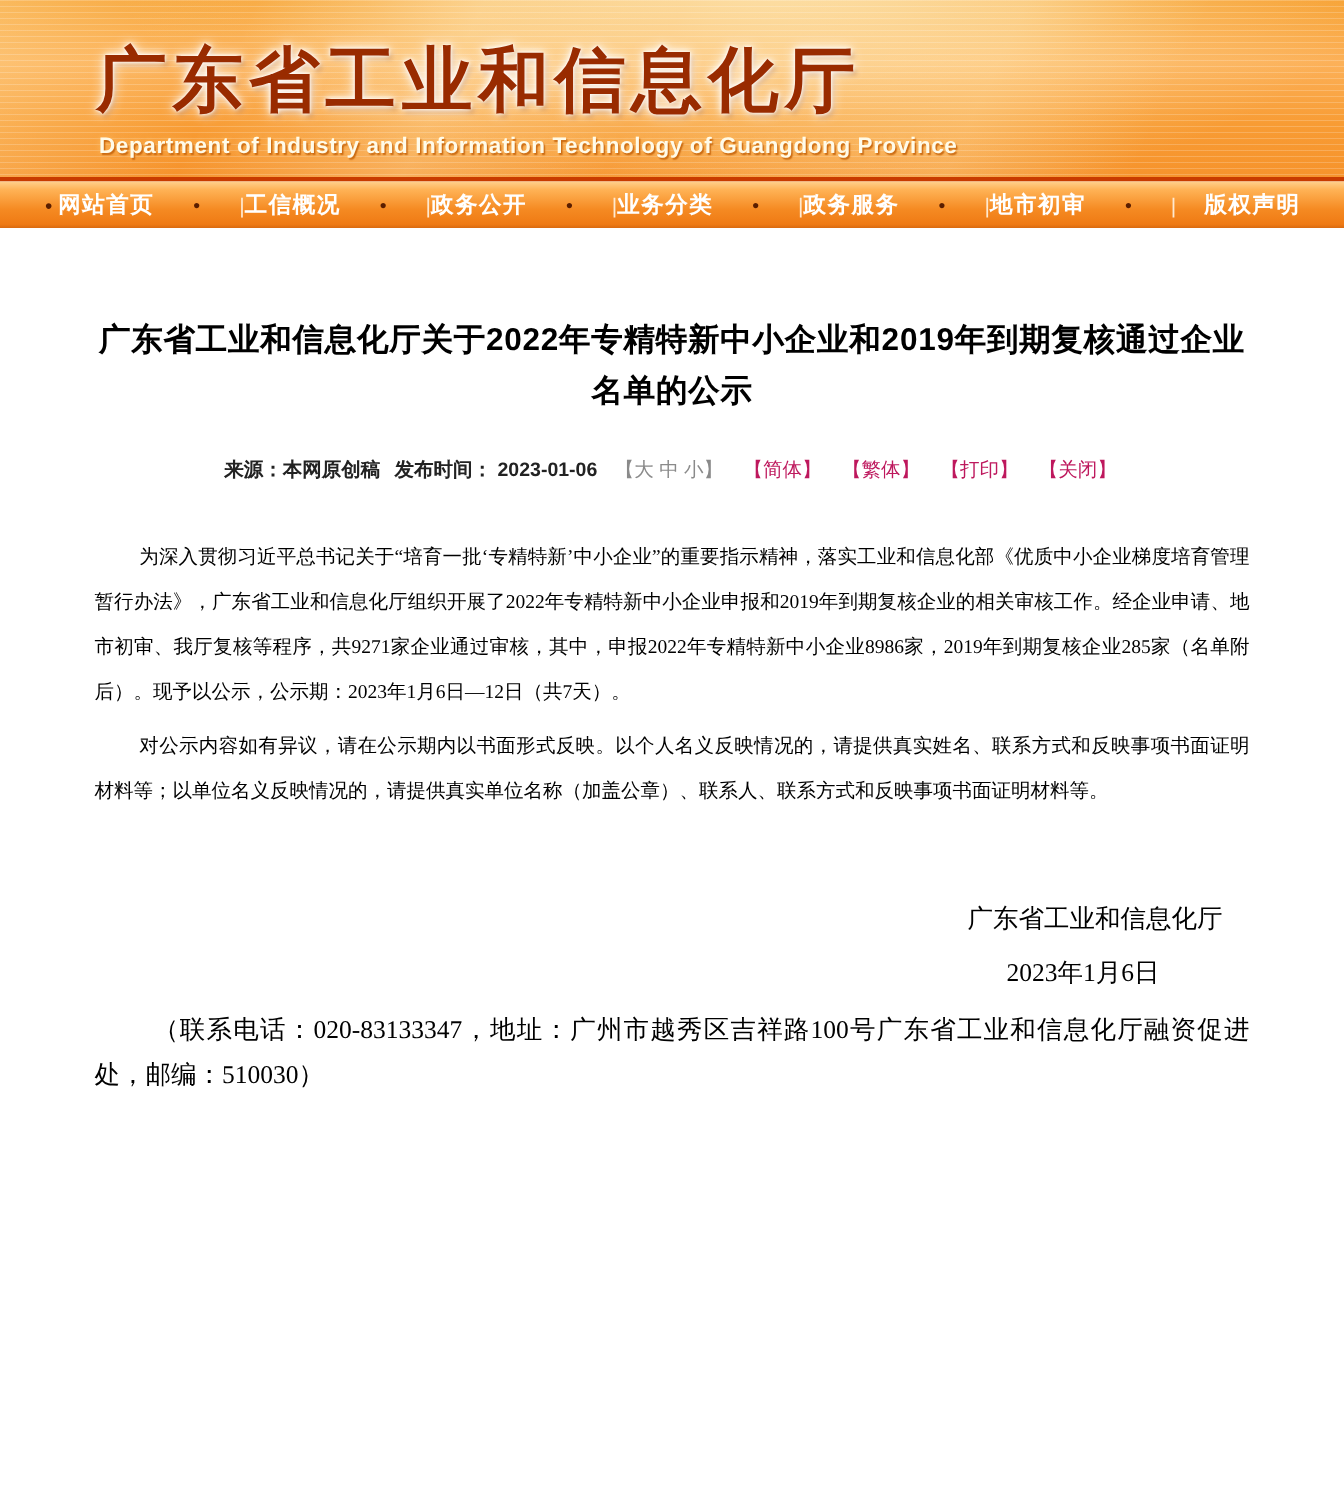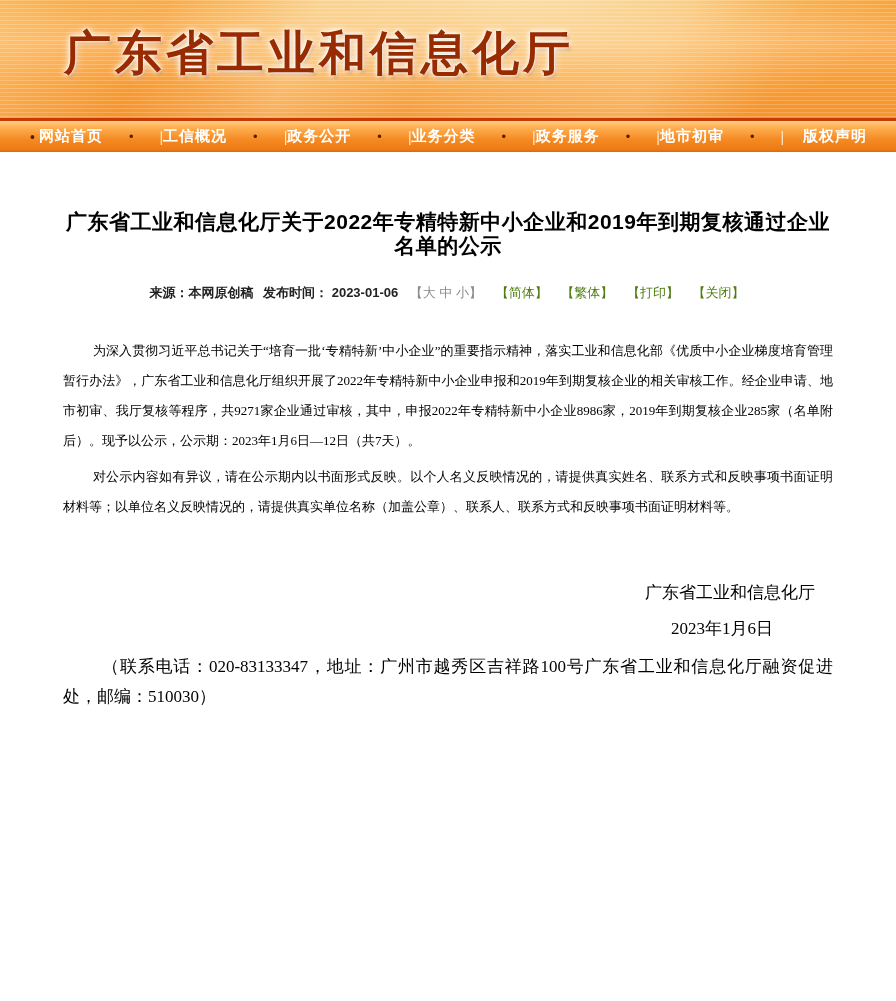--- a/index.html
+++ b/index.html
@@ -83,33 +83,33 @@
   
   .content {
     height: 792px;
     padding: 0 63px;
     overflow: hidden;
   }
   .article-title {
     margin-top: 58px;
     text-align: center;
     font-size: 21px;
-    line-height: 24px;
+    line-height: 34px;
     font-weight: bold;
     color: #000000;
     letter-spacing: .5px;
   }
   .article-meta {
     margin-top: 26px;
     text-align: center;
     font-size: 13px;
     color: #333;
   }
   .article-meta .m-dark { color: #222; font-weight: bold; margin: 0 3px; }
-  .article-meta .m-ctrl { color: #4d7c0f; margin: 0 5px; cursor: pointer; }
+  .article-meta .m-ctrl { color: #be185d; margin: 0 5px; cursor: pointer; }
   .article-meta .m-gray { color: #8a8a8a; margin: 0 5px; cursor: pointer; }
 
   .article-body {
     margin-top: 34px;
     font-family: "Liberation Serif", "DejaVu Serif", serif;
     font-size: 13px;
     line-height: 30px;
     color: #000;
     text-align: justify;
   }
@@ -160,20 +160,21 @@
     background: radial-gradient(ellipse 10px 8px at 50% 120%, #2b3f8c 0%, #445094 40%, #c8881f 70%, #e8b45a 100%);
   }
 </style>
 </head>
 <body>
 
 <div class="page">
 
   <header class="site-header">
     <div class="site-title">广东省工业和信息化厅</div>
+    <div class="site-subtitle">Department of Industry and Information Technology of Guangdong Province</div>
   </header>
 
   <div class="nav-topline"></div>
   <ul class="main-nav">
     <span class="nav-lead-dot">•</span>
 
       <li>
         <a>网站首页</a>
         <span class="dot">•</span>
         <span class="pipe">|</span>

